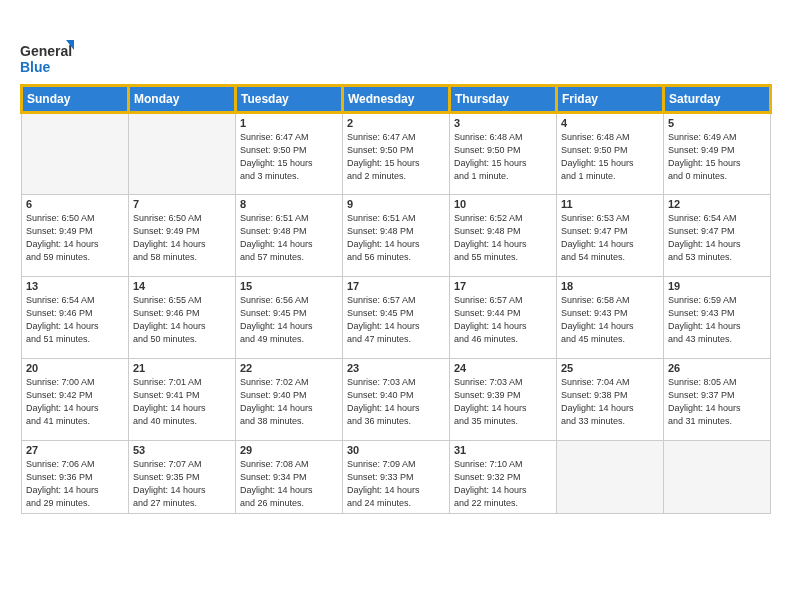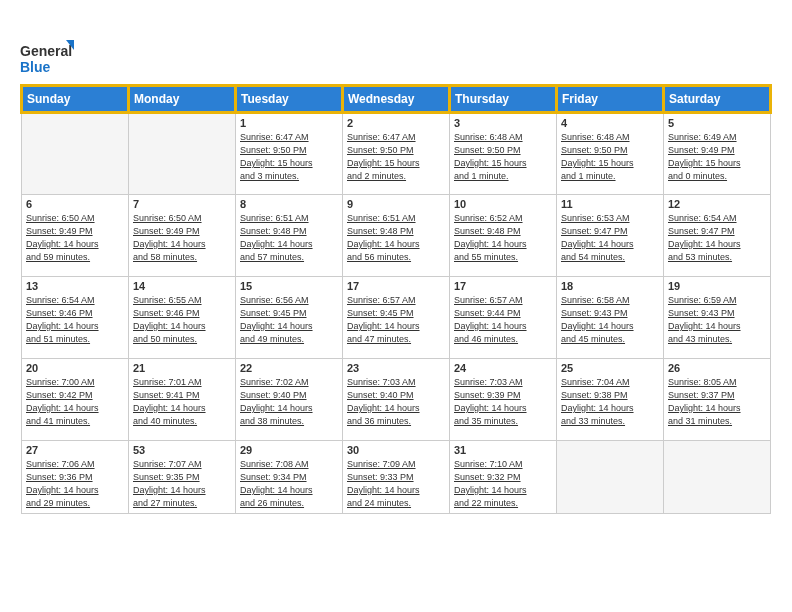--- a/index.html
+++ b/index.html
@@ -73,21 +73,20 @@
     .day-num {
       font-size: 11px;
       font-weight: bold;
       margin-bottom: 2px;
       display: block;
     }
     .day-info {
       line-height: 1.45;
       font-size: 9px;
       color: #333;
-      text-decoration: underline;
     }
     tr.week-row td {
       height: 82px;
     }
     tr.last-week-row td {
       height: 68px;
     }
   </style>
 </head>
 <body>

